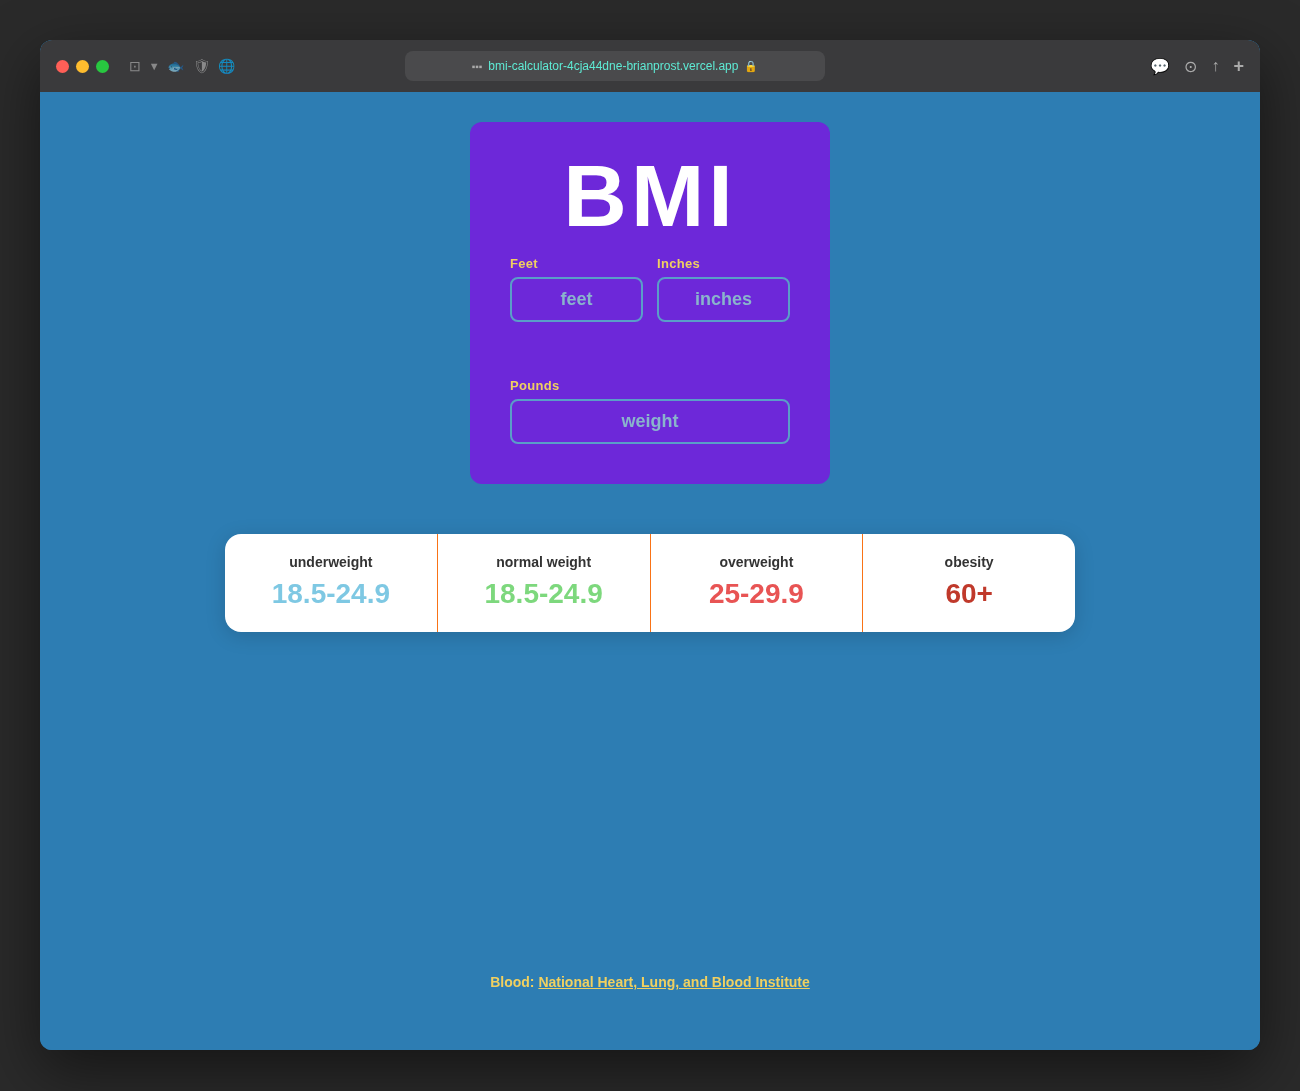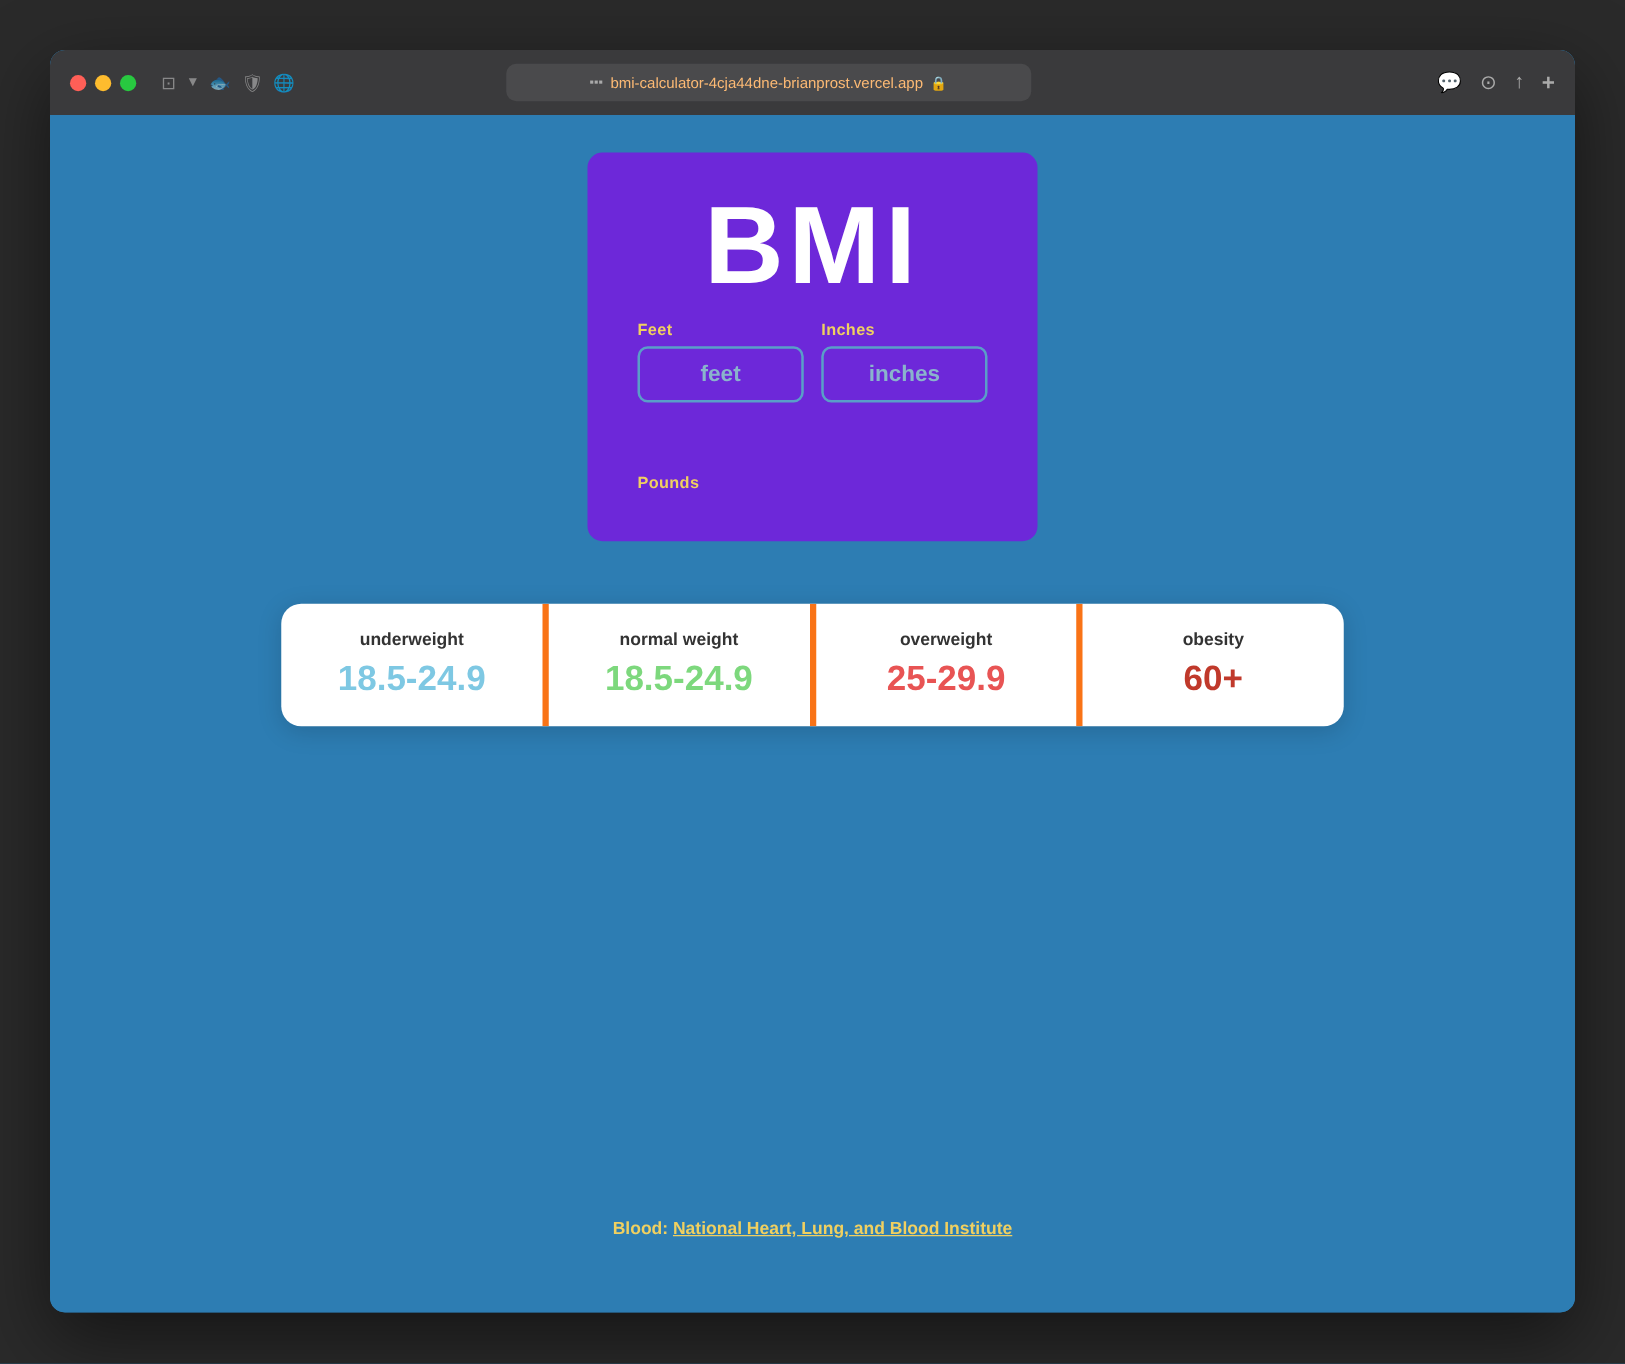--- a/index.html
+++ b/index.html
@@ -70,21 +70,21 @@
       background: #4a4a4c;
       border-radius: 8px;
       height: 30px;
       display: flex;
       align-items: center;
       justify-content: center;
       gap: 6px;
     }
 
     .address-bar-text {
-      color: #fdba74;
+      color: #5eead4;
       font-size: 12px;
     }
 
     .address-bar-icon {
       color: #aaa;
       font-size: 11px;
     }
 
     .browser-right-controls {
       display: flex;
@@ -186,21 +186,21 @@
       overflow: hidden;
       box-shadow: 0 4px 20px rgba(0,0,0,0.15);
     }
 
     .category-item {
       flex: 1;
       padding: 20px 24px 22px;
       display: flex;
       flex-direction: column;
       align-items: center;
-      border-right: 5px solid #f97316;
+      border-right: 1px solid #f97316;
     }
 
     .category-item:last-child {
       border-right: none;
     }
 
     .category-label {
       font-size: 14px;
       font-weight: 700;
       color: #333;
@@ -276,20 +276,21 @@
           <input class="bmi-input" type="text" placeholder="feet" style="">
         </div>
         <div class="input-group half-width">
           <label class="input-label">Inches</label>
           <input class="bmi-input" type="text" placeholder="inches" style="">
         </div>
       </div>
 
       <div class="input-group full-width" style="width:100%;">
         <label class="input-label">Pounds</label>
+        <input class="bmi-input" type="text" style="width: 100%;" placeholder="weight">
       </div>
     </div>
 
     <div class="categories-panel">
       <div class="category-item">
         <span class="category-label">underweight</span>
         <span class="category-range underweight">18.5-24.9</span>
       </div>
       <div class="category-item">
         <span class="category-label">normal weight</span>

